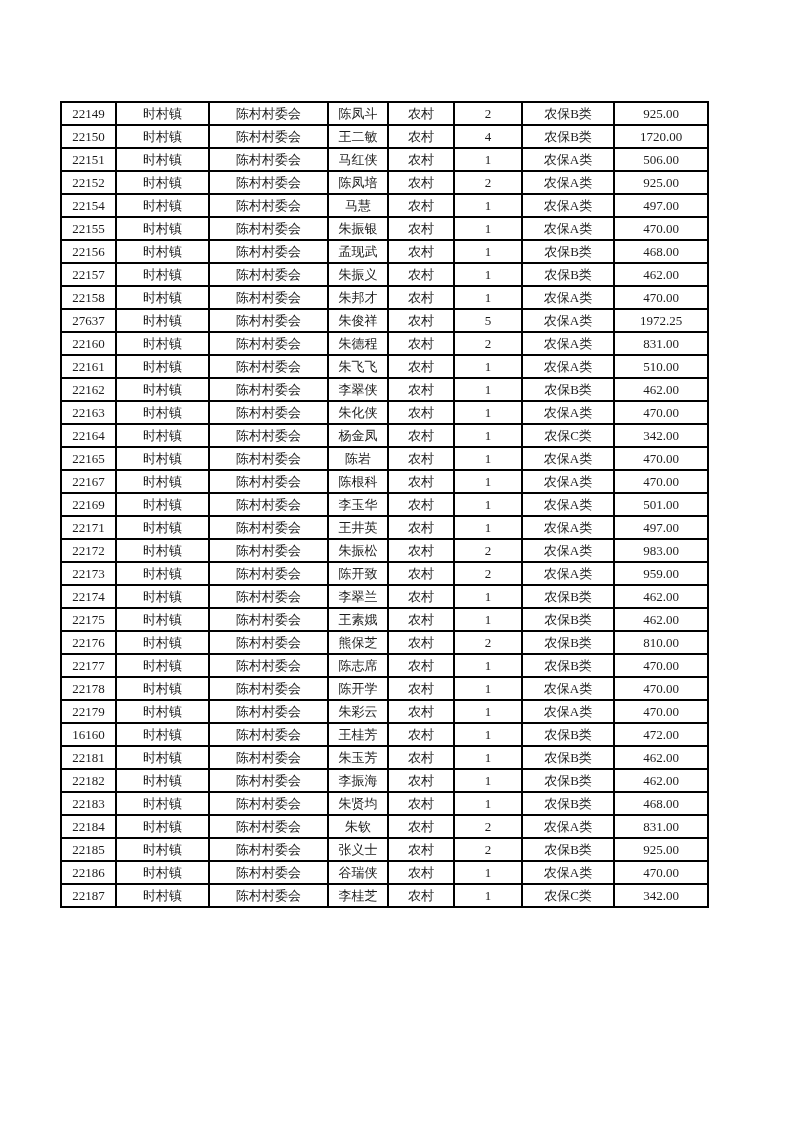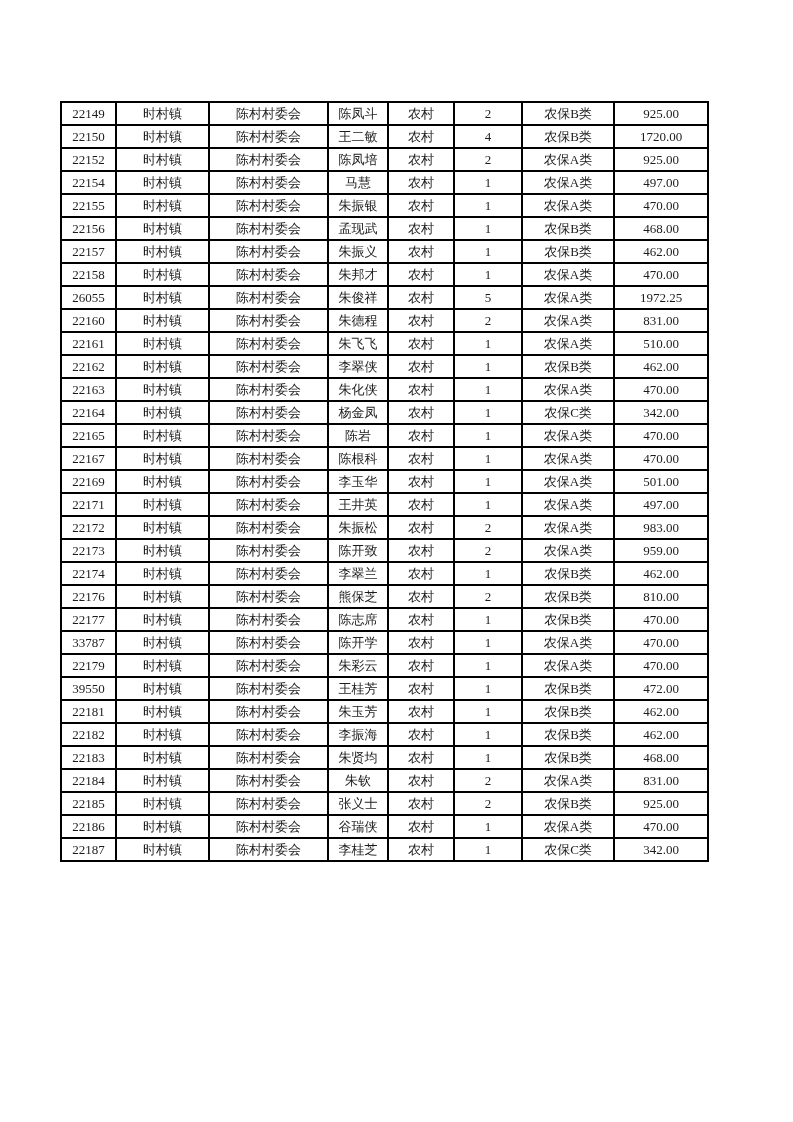--- a/index.html
+++ b/index.html
@@ -78,20 +78,30 @@
       <td>22150</td>
       <td>时村镇</td>
       <td>陈村村委会</td>
       <td>王二敏</td>
       <td>农村</td>
       <td>4</td>
       <td>农保B类</td>
       <td>1720.00</td>
     </tr>
         <tr>
+      <td>22151</td>
+      <td>时村镇</td>
+      <td>陈村村委会</td>
+      <td>马红侠</td>
+      <td>农村</td>
+      <td>1</td>
+      <td>农保A类</td>
+      <td>506.00</td>
+    </tr>
+        <tr>
       <td>22152</td>
       <td>时村镇</td>
       <td>陈村村委会</td>
       <td>陈凤培</td>
       <td>农村</td>
       <td>2</td>
       <td>农保A类</td>
       <td>925.00</td>
     </tr>
         <tr>
@@ -138,21 +148,21 @@
       <td>22158</td>
       <td>时村镇</td>
       <td>陈村村委会</td>
       <td>朱邦才</td>
       <td>农村</td>
       <td>1</td>
       <td>农保A类</td>
       <td>470.00</td>
     </tr>
         <tr>
-      <td>26055</td>
+      <td>27637</td>
       <td>时村镇</td>
       <td>陈村村委会</td>
       <td>朱俊祥</td>
       <td>农村</td>
       <td>5</td>
       <td>农保A类</td>
       <td>1972.25</td>
     </tr>
         <tr>
       <td>22160</td>
@@ -268,61 +278,71 @@
       <td>22174</td>
       <td>时村镇</td>
       <td>陈村村委会</td>
       <td>李翠兰</td>
       <td>农村</td>
       <td>1</td>
       <td>农保B类</td>
       <td>462.00</td>
     </tr>
         <tr>
+      <td>22175</td>
+      <td>时村镇</td>
+      <td>陈村村委会</td>
+      <td>王素娥</td>
+      <td>农村</td>
+      <td>1</td>
+      <td>农保B类</td>
+      <td>462.00</td>
+    </tr>
+        <tr>
       <td>22176</td>
       <td>时村镇</td>
       <td>陈村村委会</td>
       <td>熊保芝</td>
       <td>农村</td>
       <td>2</td>
       <td>农保B类</td>
       <td>810.00</td>
     </tr>
         <tr>
       <td>22177</td>
       <td>时村镇</td>
       <td>陈村村委会</td>
       <td>陈志席</td>
       <td>农村</td>
       <td>1</td>
       <td>农保B类</td>
       <td>470.00</td>
     </tr>
         <tr>
-      <td>33787</td>
+      <td>22178</td>
       <td>时村镇</td>
       <td>陈村村委会</td>
       <td>陈开学</td>
       <td>农村</td>
       <td>1</td>
       <td>农保A类</td>
       <td>470.00</td>
     </tr>
         <tr>
       <td>22179</td>
       <td>时村镇</td>
       <td>陈村村委会</td>
       <td>朱彩云</td>
       <td>农村</td>
       <td>1</td>
       <td>农保A类</td>
       <td>470.00</td>
     </tr>
         <tr>
-      <td>39550</td>
+      <td>16160</td>
       <td>时村镇</td>
       <td>陈村村委会</td>
       <td>王桂芳</td>
       <td>农村</td>
       <td>1</td>
       <td>农保B类</td>
       <td>472.00</td>
     </tr>
         <tr>
       <td>22181</td>

